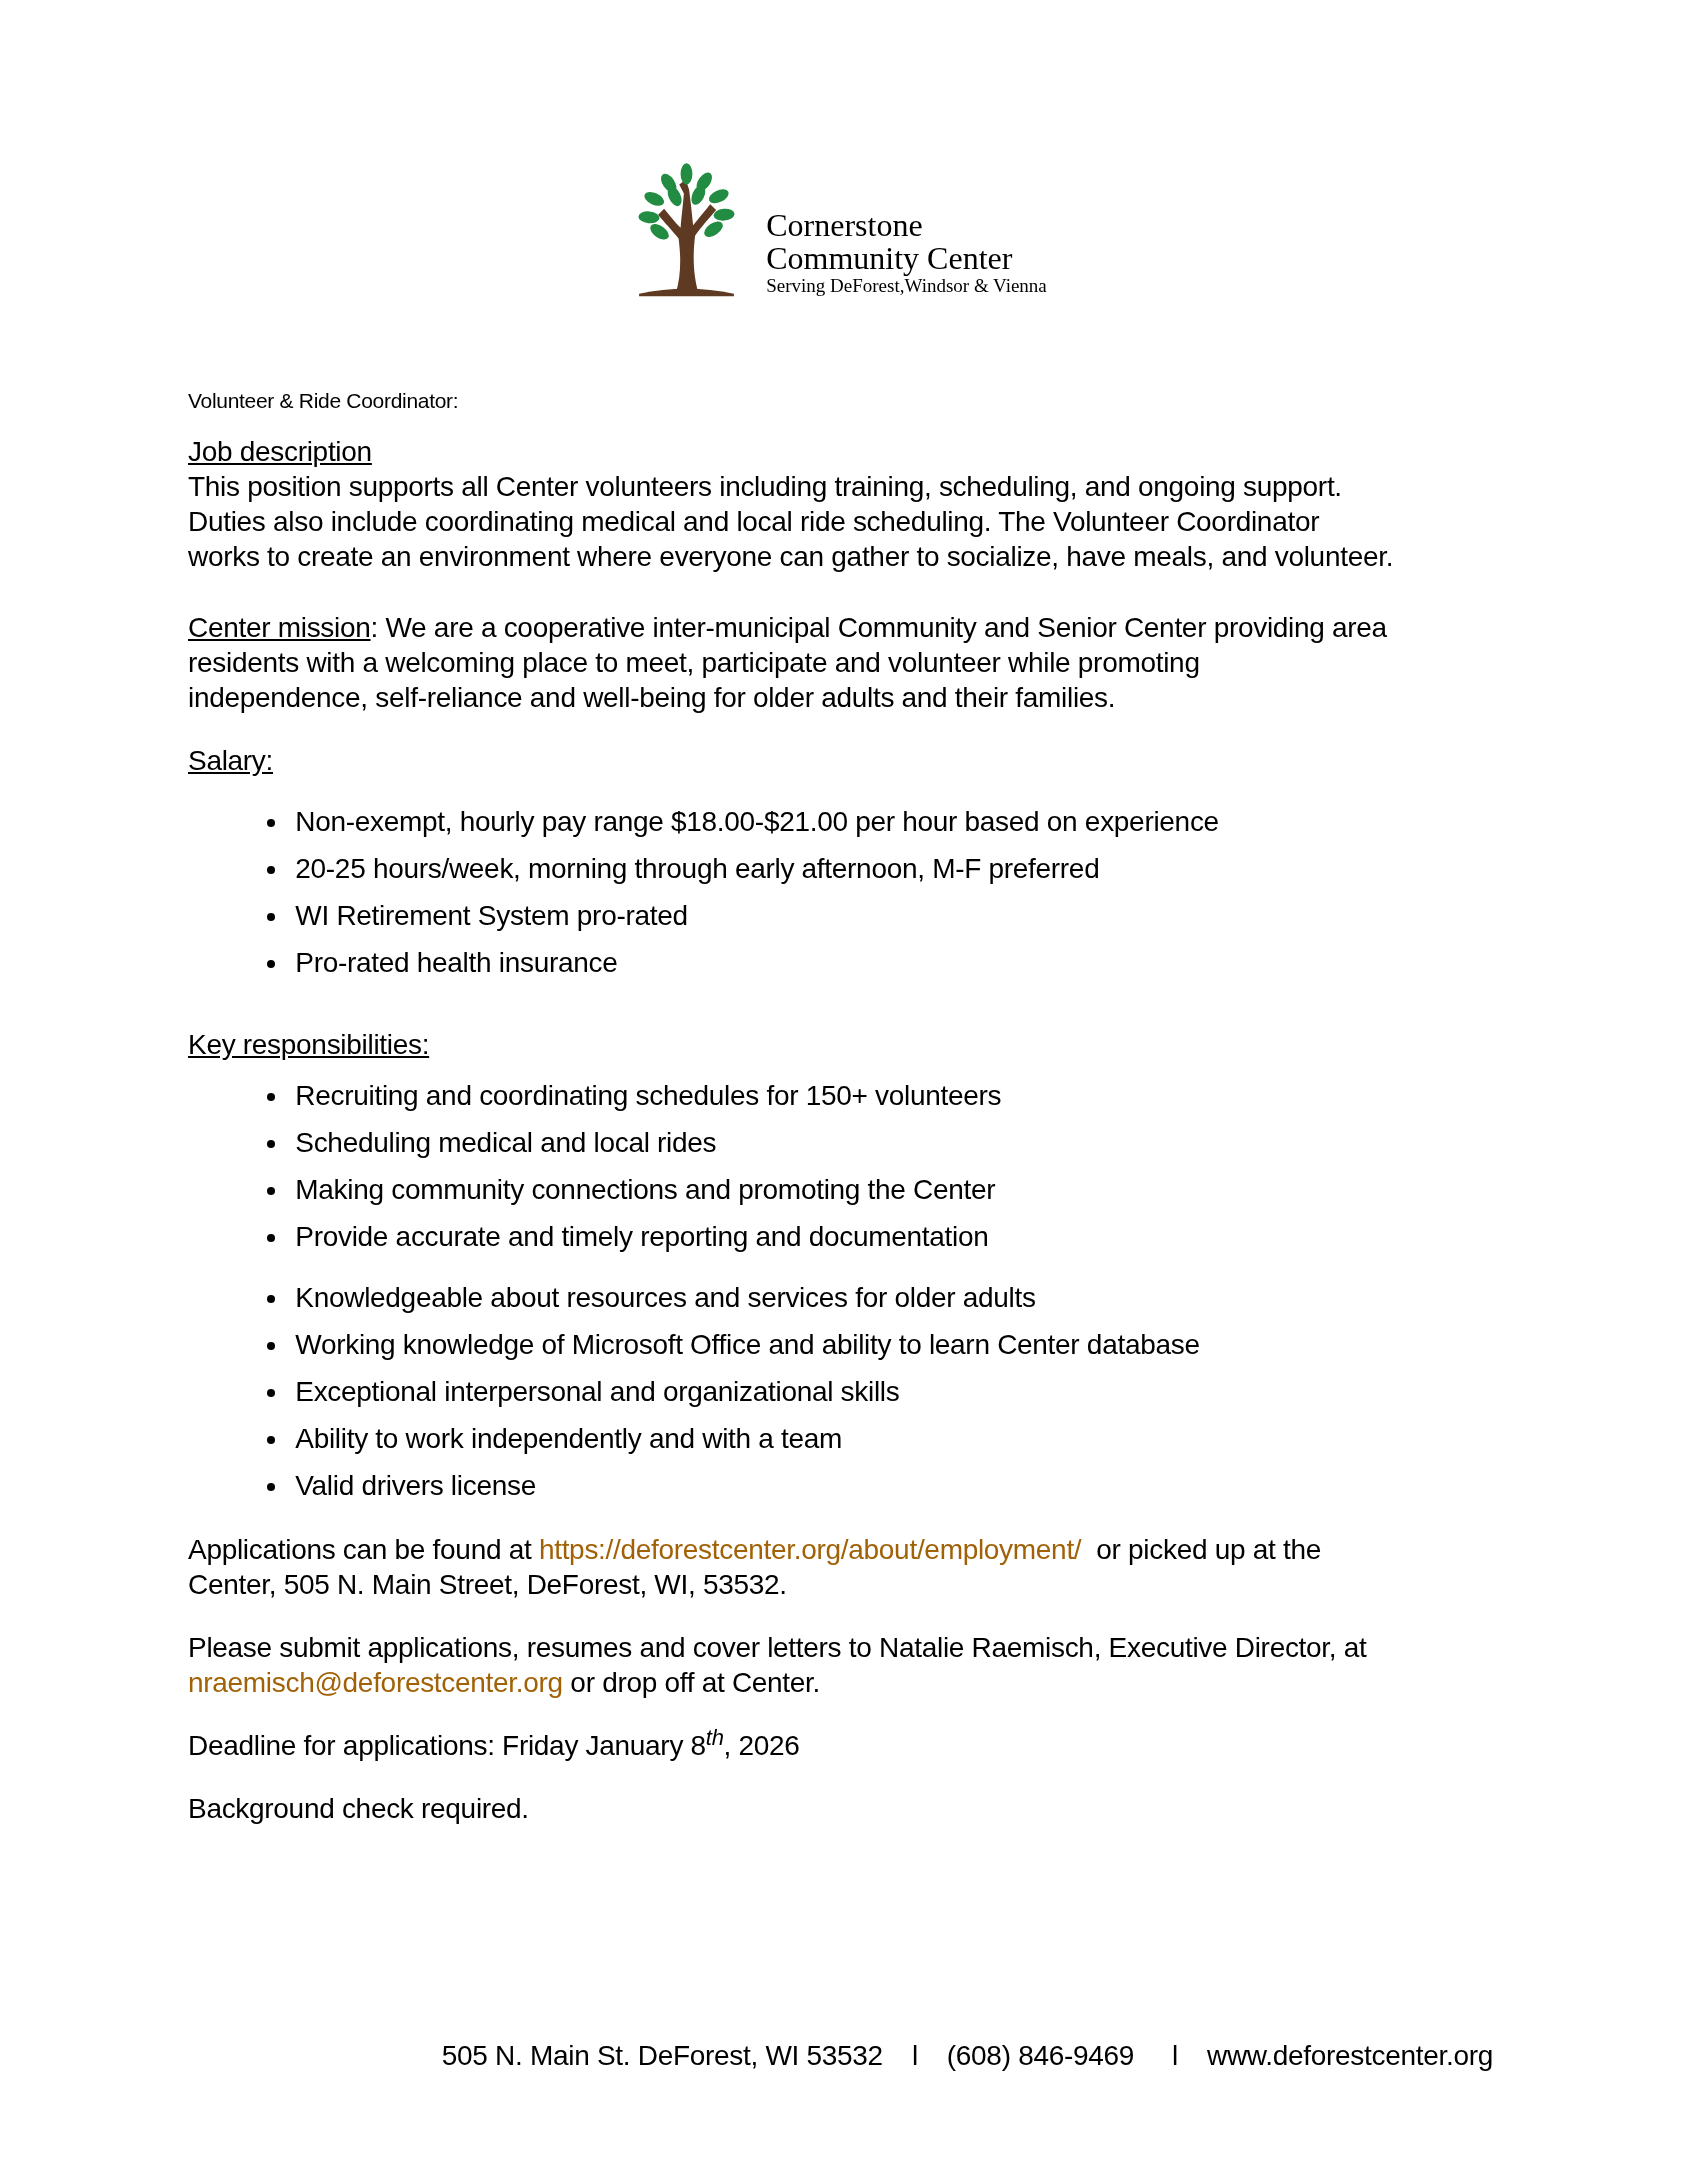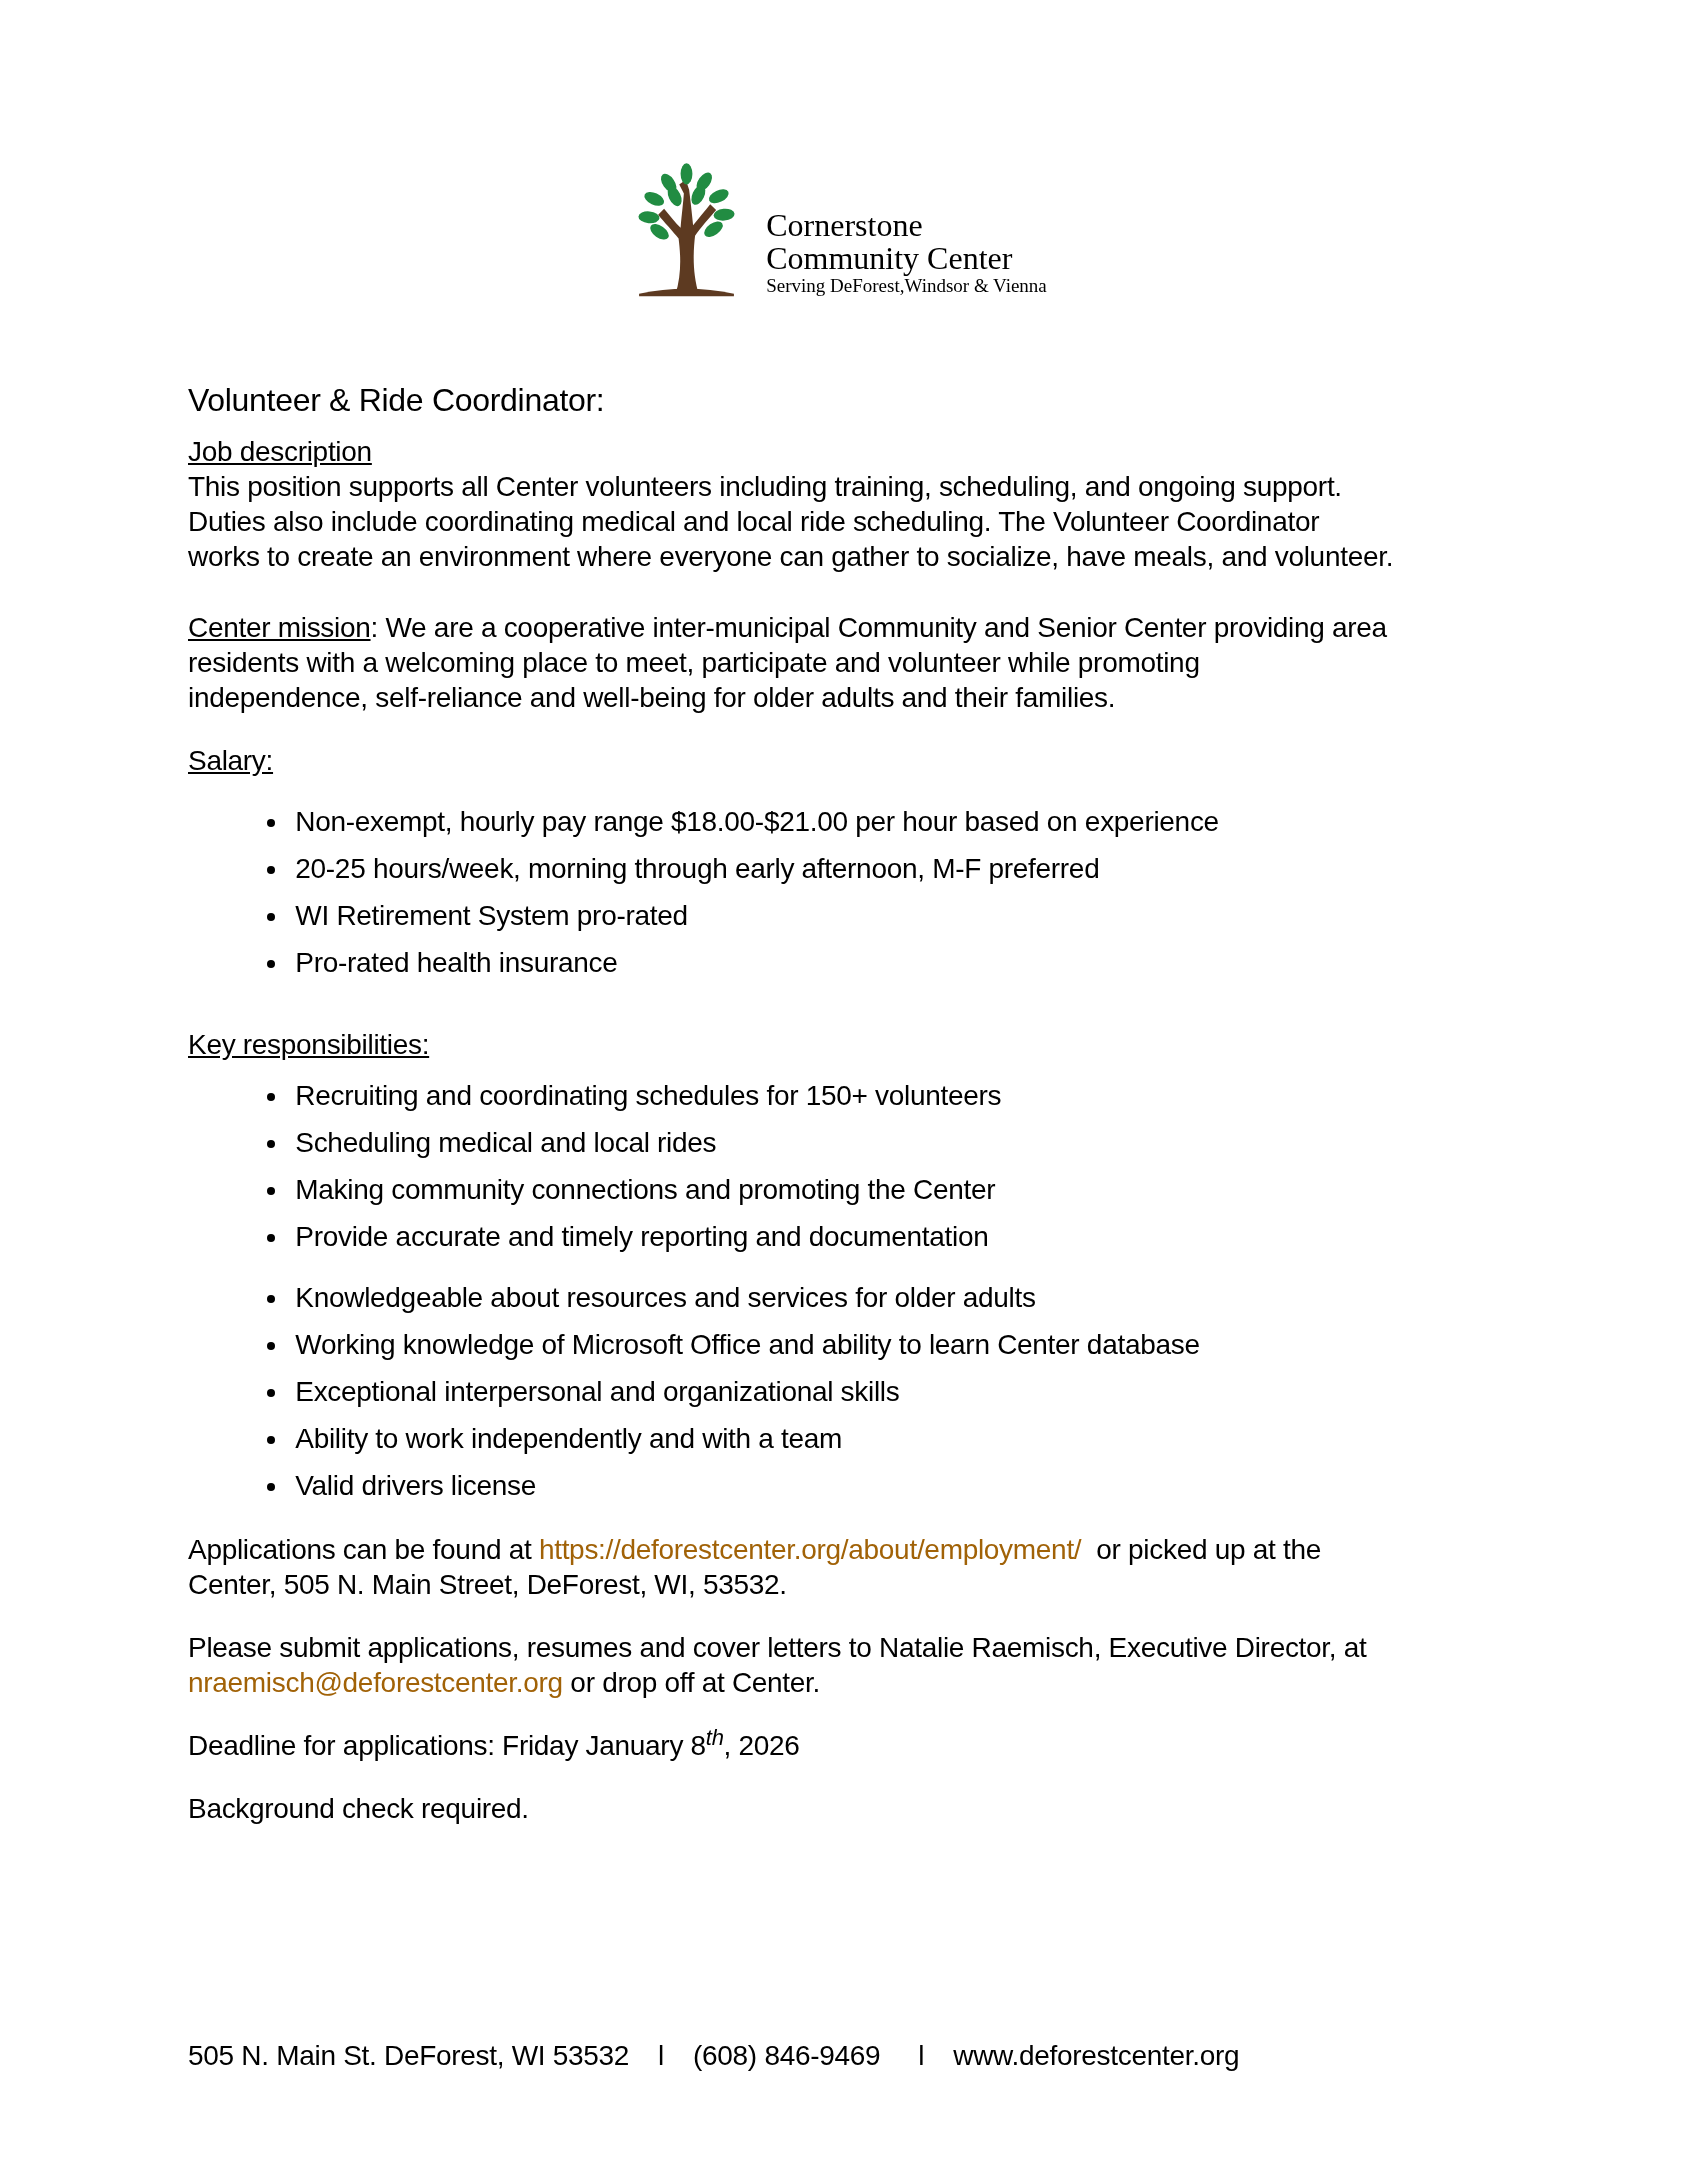--- a/index.html
+++ b/index.html
@@ -16,37 +16,37 @@
     padding:162px 185px 0 188px;
     overflow:hidden;
   }
   
   .logo { display:flex; align-items:flex-end; gap:30px; width:fit-content; margin:0 auto; }
   .logo-tree { width:99px; height:137px; display:block; }
   .logo-text { font-family:"Liberation Serif", serif; letter-spacing:0; padding-bottom:1.3px; }
   .logo-name { font-size:32px; line-height:33px; white-space:nowrap; }
   .logo-tagline { font-size:19px; line-height:22.4px; text-align:right; white-space:nowrap; }
   
-  .title { font-size:32px; font-weight:400; line-height:35px; margin:84px 0 16px; }
+  .title { font-size:21px; font-weight:400; line-height:35px; margin:84px 0 16px; }
   p.block { white-space:pre-line; margin:0 0 28px; }
   .u { text-decoration:underline; }
   .link { color:#a16207; cursor:pointer; }
   .mb0 { margin-bottom:0 !important; }
   .mb26 { margin-bottom:17px !important; }
   .mb44 { margin-bottom:29px !important; }
   .mb54 { margin-bottom:36px !important; }
   .mb72 { margin-bottom:47px !important; }
   ul.blist { margin:26px 0 0 0; padding-left:102px; list-style:disc outside; }
   ul.blist li { margin-bottom:12px; line-height:35px; padding-left:5.3px; }
   ul.blist.wide { margin-top:16px; }
   sup { font-size:22px; line-height:0; vertical-align:super;font-style:italic; }
   .eoe { font-weight:700; }
   .footer {
     position:absolute; top:2038px; left:188px; right:188px;
-    text-align:left; font-size:28px; white-space:nowrap;
+    text-align:right; font-size:28px; white-space:nowrap;
   }
   .footer .sep { display:inline-block; margin:0 29px; }
   .footer .sep2 { margin:0 29px 0 38px; }
 </style>
 </head>
 <body>
 
 <div class="page">
 
   <div class="logo">

